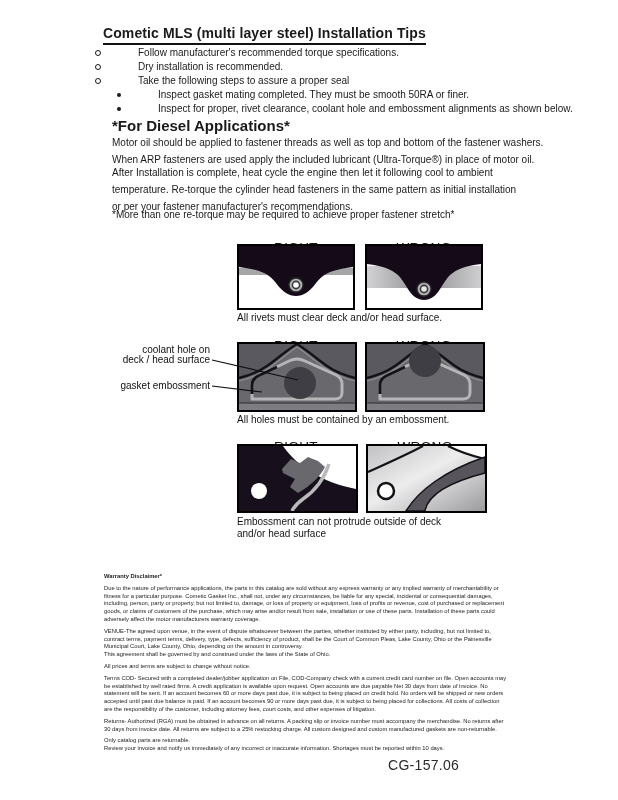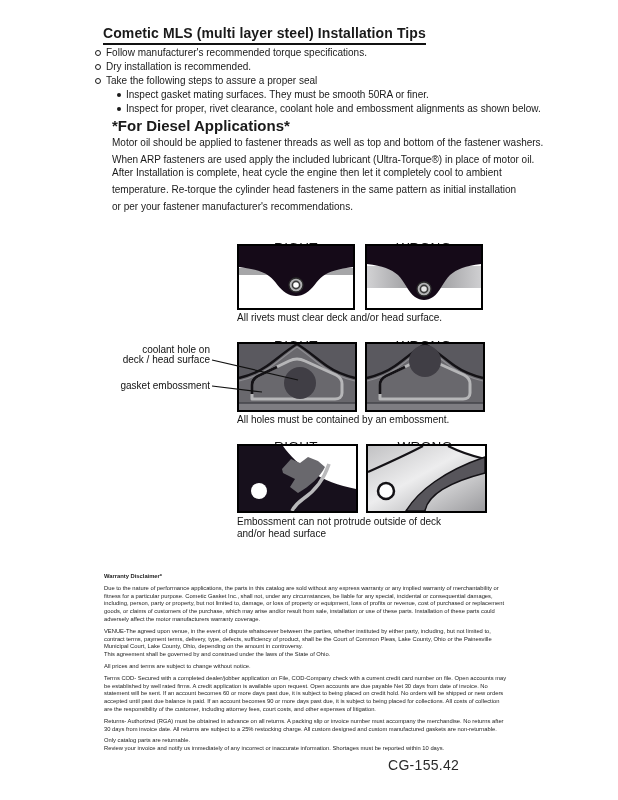--- a/index.html
+++ b/index.html
@@ -10,21 +10,21 @@
   }
   .abs{position:absolute;}
   
   .title{
     left:103px;top:25px;font-size:14px;font-weight:bold;
     border-bottom:2px solid #111;padding-bottom:2px;letter-spacing:0.1px;
     white-space:nowrap;
   }
   
   .bullets{left:95px;top:46px;font-size:10px;line-height:14px;white-space:nowrap;}
-  .b-row{display:flex;align-items:center;}
+  .b-row{display:flex;align-items:center;gap:32px;}
   .b-row.sub{margin-left:22px;}
   .dot-open{width:4px;height:4px;border:1px solid #1a1a1a;border-radius:50%;
     display:inline-block;margin-right:5px;flex:0 0 auto;}
   .dot-fill{width:4px;height:4px;background:#1a1a1a;border-radius:50%;
     display:inline-block;margin-right:5px;flex:0 0 auto;}
   
   .h2{left:112px;top:117px;font-size:15px;font-weight:bold;}
   .para{font-size:10px;line-height:17px;white-space:pre;}
   .p1{left:112px;top:134px;}
   .p2{left:112px;top:164px;}
@@ -56,34 +56,35 @@
     <div class="b-row">
       <span class="dot-open"></span>
       <span>Dry installation is recommended.</span>
     </div>
     <div class="b-row">
       <span class="dot-open"></span>
       <span>Take the following steps to assure a proper seal</span>
     </div>
     <div class="b-row sub">
       <span class="dot-fill"></span>
-      <span>Inspect gasket mating surfaces.  They must be smooth 50RA or finer.</span>
+      <span>Inspect gasket mating completed.  They must be smooth 50RA or finer.</span>
     </div>
     <div class="b-row sub">
       <span class="dot-fill"></span>
       <span>Inspect for proper, rivet clearance, coolant hole and embossment alignments as shown below.</span>
     </div>
   </div>
 
   <div class="abs h2">*For Diesel Applications*</div>
   <div class="abs para p1">Motor oil should be applied to fastener threads as well as top and bottom of the fastener washers.
 When ARP fasteners are used apply the included lubricant (Ultra-Torque®) in place of motor oil.</div>
-  <div class="abs para p2">After Installation is complete, heat cycle the engine then let it completely cool to ambient
+  <div class="abs para p2">After Installation is complete, heat cycle the engine then let it following cool to ambient
 temperature. Re-torque the cylinder head fasteners in the same pattern as initial installation
 or per your fastener manufacturer's recommendations.</div>
+  <div class="abs para p3">*More than one re-torque may be required to achieve proper fastener stretch*</div>
 
   <div class="abs dg-head" style="left:237px;top:231px;">RIGHT</div>
   <div class="abs dg-head" style="left:365px;top:231px;">WRONG</div>
 
   <svg class="abs" style="left:237px;top:244px;" width="118" height="66" viewBox="0 0 118 66">
     <rect x="0" y="0" width="118" height="66" fill="#ffffff"></rect>
     <rect x="2" y="24" width="114" height="8" fill="#a6a6a8"></rect>
     <rect x="2" y="31" width="114" height="33" fill="#ffffff"></rect>
     <path d="M2 2 H116 V23 C101 25 93 27 86 32 C79 37 76 45 69 49 C63 53 55 53 49 49 C42 45 39 37 32 32 C25 27 17 25 2 23 Z" fill="#150a18"></path>
     <circle cx="59" cy="41" r="7" fill="#b3b3b5" stroke="#2a2a2a" stroke-width="1.3"></circle>
@@ -203,15 +204,15 @@
 be established by well rated firms.  A credit application is available upon request.  Open accounts are due payable Net 30 days from date of invoice.  No
 statement will be sent.  If an account becomes 60 or more days past due, it is subject to being placed on credit hold.  No orders will be shipped or new orders
 accepted until past due balance is paid.  If an account becomes 90 or more days past due, it is subject to being placed for collections.  All costs of collection
 are the responsibility of the customer, including attorney fees, court costs, and other expenses of litigation.</p>
     <p>Returns- Authorized (RGA) must be obtained in advance on all returns.  A packing slip or invoice number must accompany the merchandise.  No returns after
 30 days from invoice date.  All returns are subject to a 25% restocking charge.  All custom designed and custom manufactured gaskets are non-returnable.</p>
     <p>Only catalog parts are returnable.
 Review your invoice and notify us immediately of any incorrect or inaccurate information.  Shortages must be reported within 10 days.</p>
   </div>
 
-  <div class="abs footer">CG-155.42</div>
+  <div class="abs footer">CG-157.06</div>
 
 </div>
 
 </body></html>

